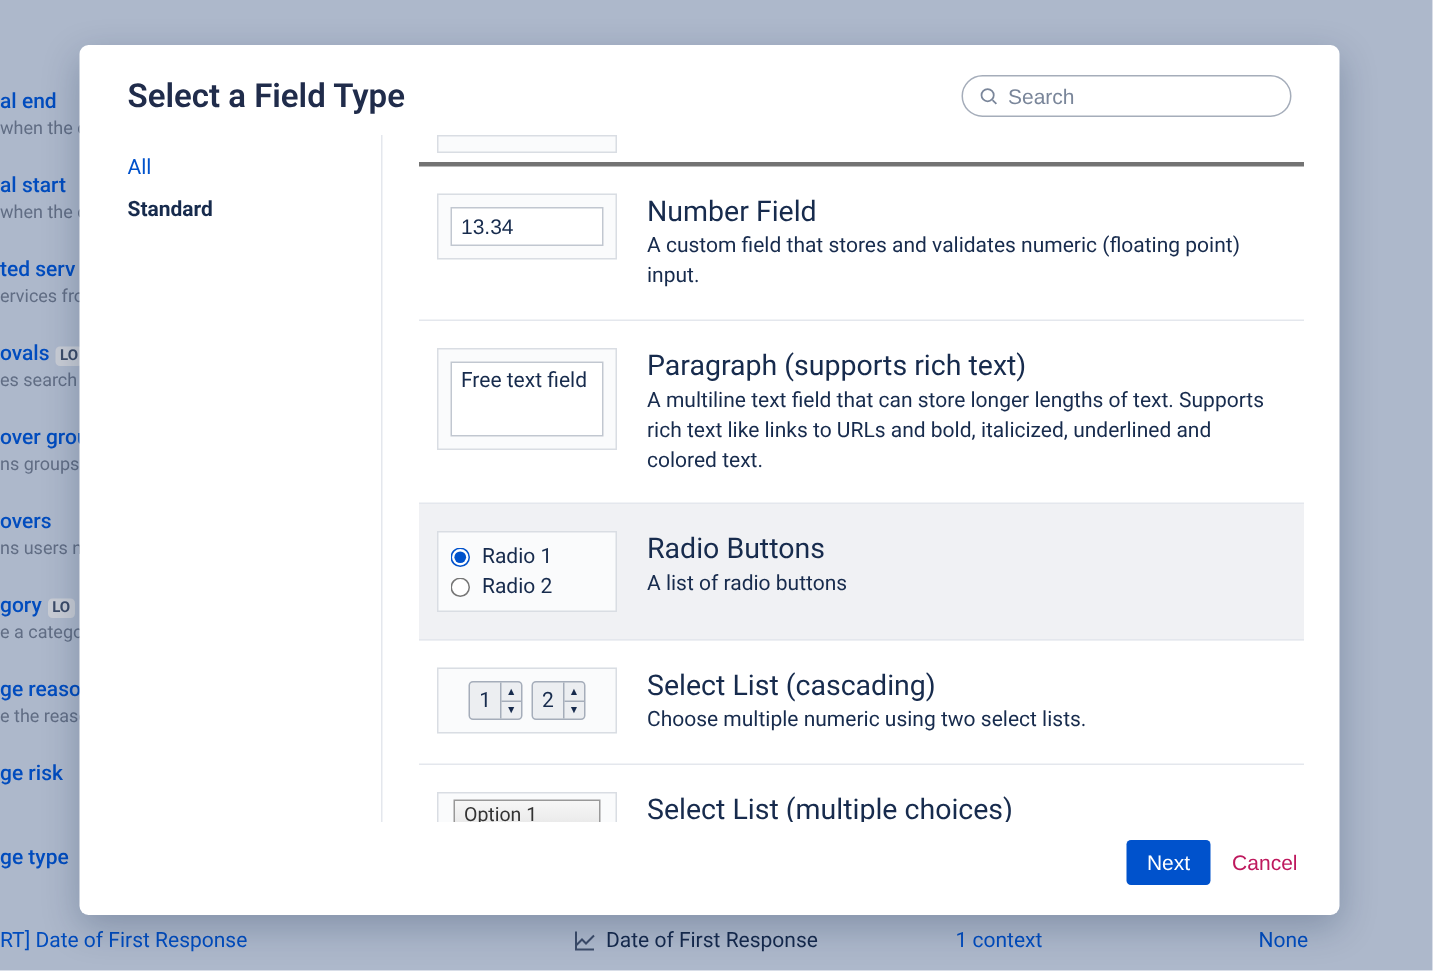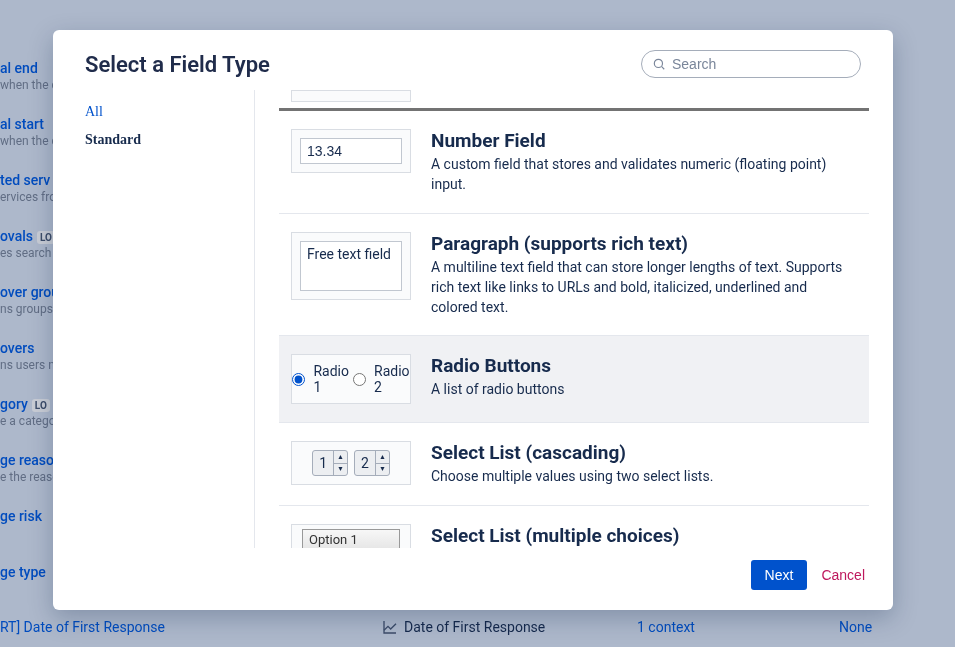--- a/index.html
+++ b/index.html
@@ -59,21 +59,21 @@
       padding: 0 0 0 22px;
     }
 
     .sidebar {
       width: 180px; flex-shrink: 0;
       border-right: 1px solid #e4e7ed;
       padding: 8px 10px;
     }
     .sidebar a {
       display: block; padding: 6px 0; color: #0052cc;
-      text-decoration: none; font-size: 14px; cursor: pointer; font-family: Liberation Serif, serif;
+      text-decoration: none; font-size: 14px; cursor: pointer;
     }
     .sidebar a.active { color: #172b4d; font-weight: 700; }
 
     .field-list {
       flex: 1; overflow-y: auto; padding: 0 24px 10px 24px;
     }
     .field-row {
       display: flex; align-items: flex-start;
       padding: 18px 12px;
       border-bottom: 1px solid #e4e7ed;
@@ -81,21 +81,21 @@
     }
     .field-row.has-top-border { border-top: 3px solid #737373; }
     .field-row.selected { background: #f0f1f4; }
     .field-preview {
       width: 120px; flex-shrink: 0; min-height: 42px;
       border: 1px solid #d9dde3;
       background: #fafbfc;
       display: flex; align-items: center; justify-content: center;
       padding: 8px;
     }
-    .field-preview.flex-col { align-items: flex-start; gap: 4px; }
+    .field-preview.flex-col { flex-direction: column; align-items: flex-start; gap: 4px; }
     .field-preview.tall { min-height: 60px; align-items: flex-start; }
     .preview-input {
       width: 100%; border: 1px solid #c1c7d0; background: #fff;
       font-size: 14px; padding: 4px 6px; color: #172b4d;
     }
     .preview-textarea {
       width: 100%; height: 50px; border: 1px solid #c1c7d0; background: #fff;
       font-size: 14px; padding: 4px 6px; color: #172b4d; resize: none;
       font-family: inherit;
     }
@@ -113,21 +113,21 @@
     }
     .stepper div { flex: 1; display: flex; align-items: center; justify-content: center; }
     .stepper div:first-child { border-bottom: 1px solid #a5adba; }
     .preview-selects { display: flex; gap: 6px; }
     .preview-option {
       width: 98px; border: 1px solid #999; background: linear-gradient(#f7f7f7,#e6e6e6);
       font-size: 13px; padding: 2px 6px; color: #333;
     }
 
     .field-info { flex: 1; }
-    .field-title { font-size: 19px; font-weight: 700; color: #172b4d; margin-bottom: 2px; }
+    .field-title { font-size: 19px; font-weight: 400; color: #172b4d; margin-bottom: 2px; }
     .field-desc { font-size: 14px; color: #172b4d; line-height: 1.45; }
 
     .modal-footer {
       display: flex; justify-content: flex-end; align-items: center;
       gap: 14px; padding: 12px 28px 20px;
     }
     .btn-primary {
       background: #0052cc; color: #fff; border: none;
       padding: 7px 14px; border-radius: 3px; font-size: 14px; font-weight: 500; cursor: pointer;
     }
@@ -276,21 +276,21 @@
               <span>2</span>
               <div class="stepper">
                   <div>▲</div>
                   <div>▼</div>
                 </div>
             </div>
           </div>
         </div>
         <div class="field-info">
           <div class="field-title">Select List (cascading)</div>
-          <div class="field-desc">Choose multiple values using two select lists.</div>
+          <div class="field-desc">Choose multiple numeric using two select lists.</div>
         </div>
       </div>
 
       <div class="field-row" style="padding-bottom:0;">
         <div class="field-preview" style="min-height:20px; padding:4px;">
           <div class="preview-option">Option 1</div>
         </div>
         <div class="field-info">
           <div class="field-title">Select List (multiple choices)</div>
         </div>

